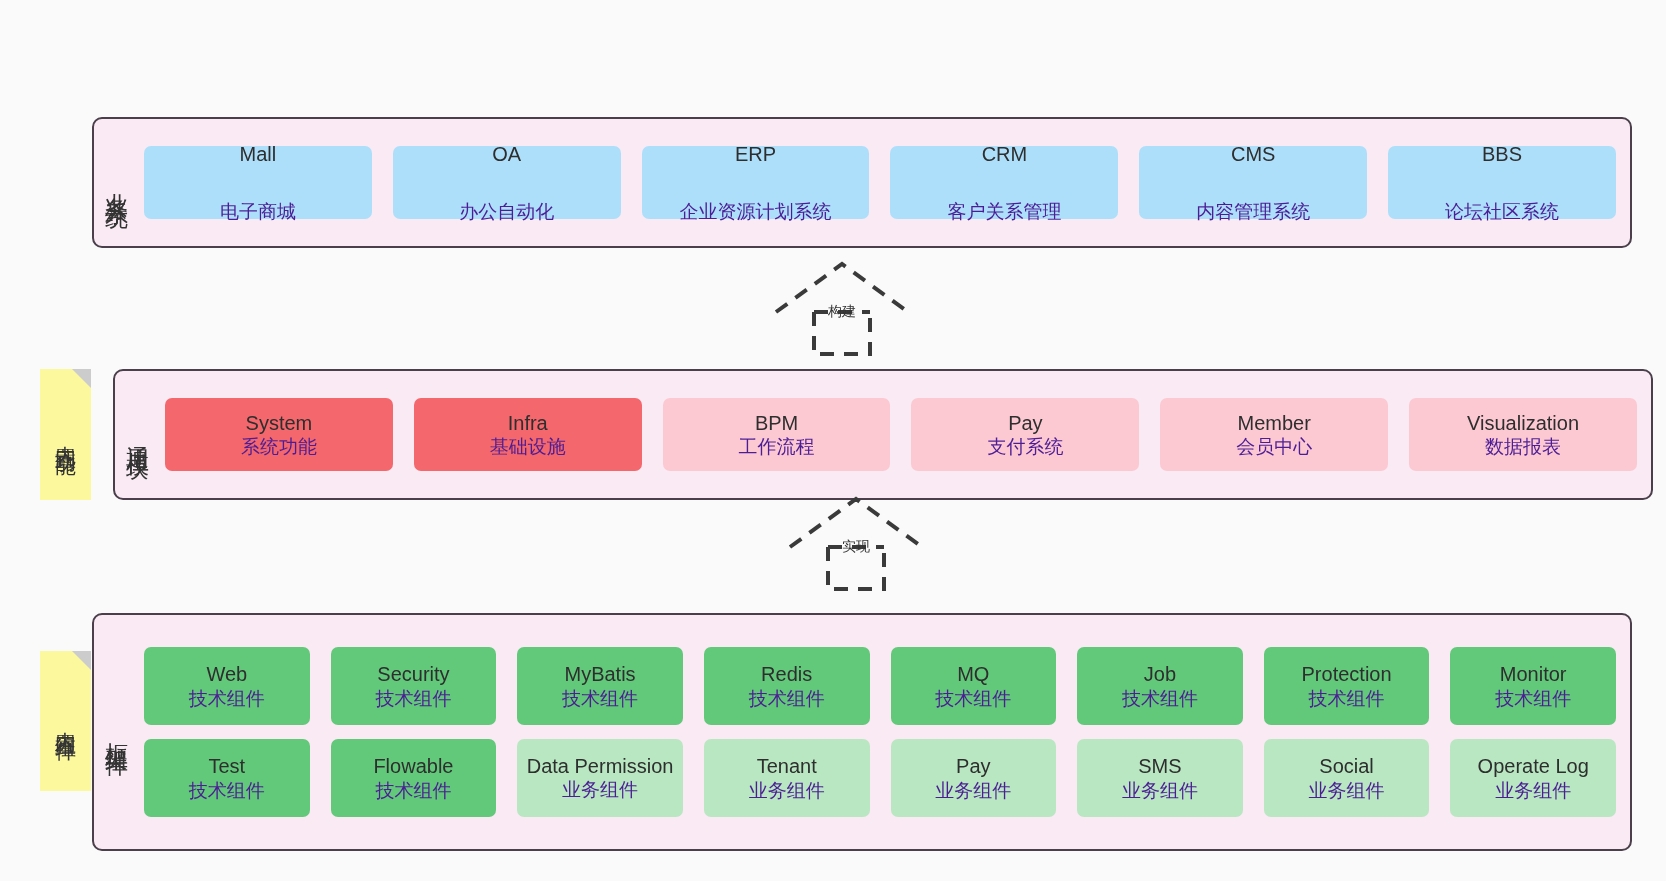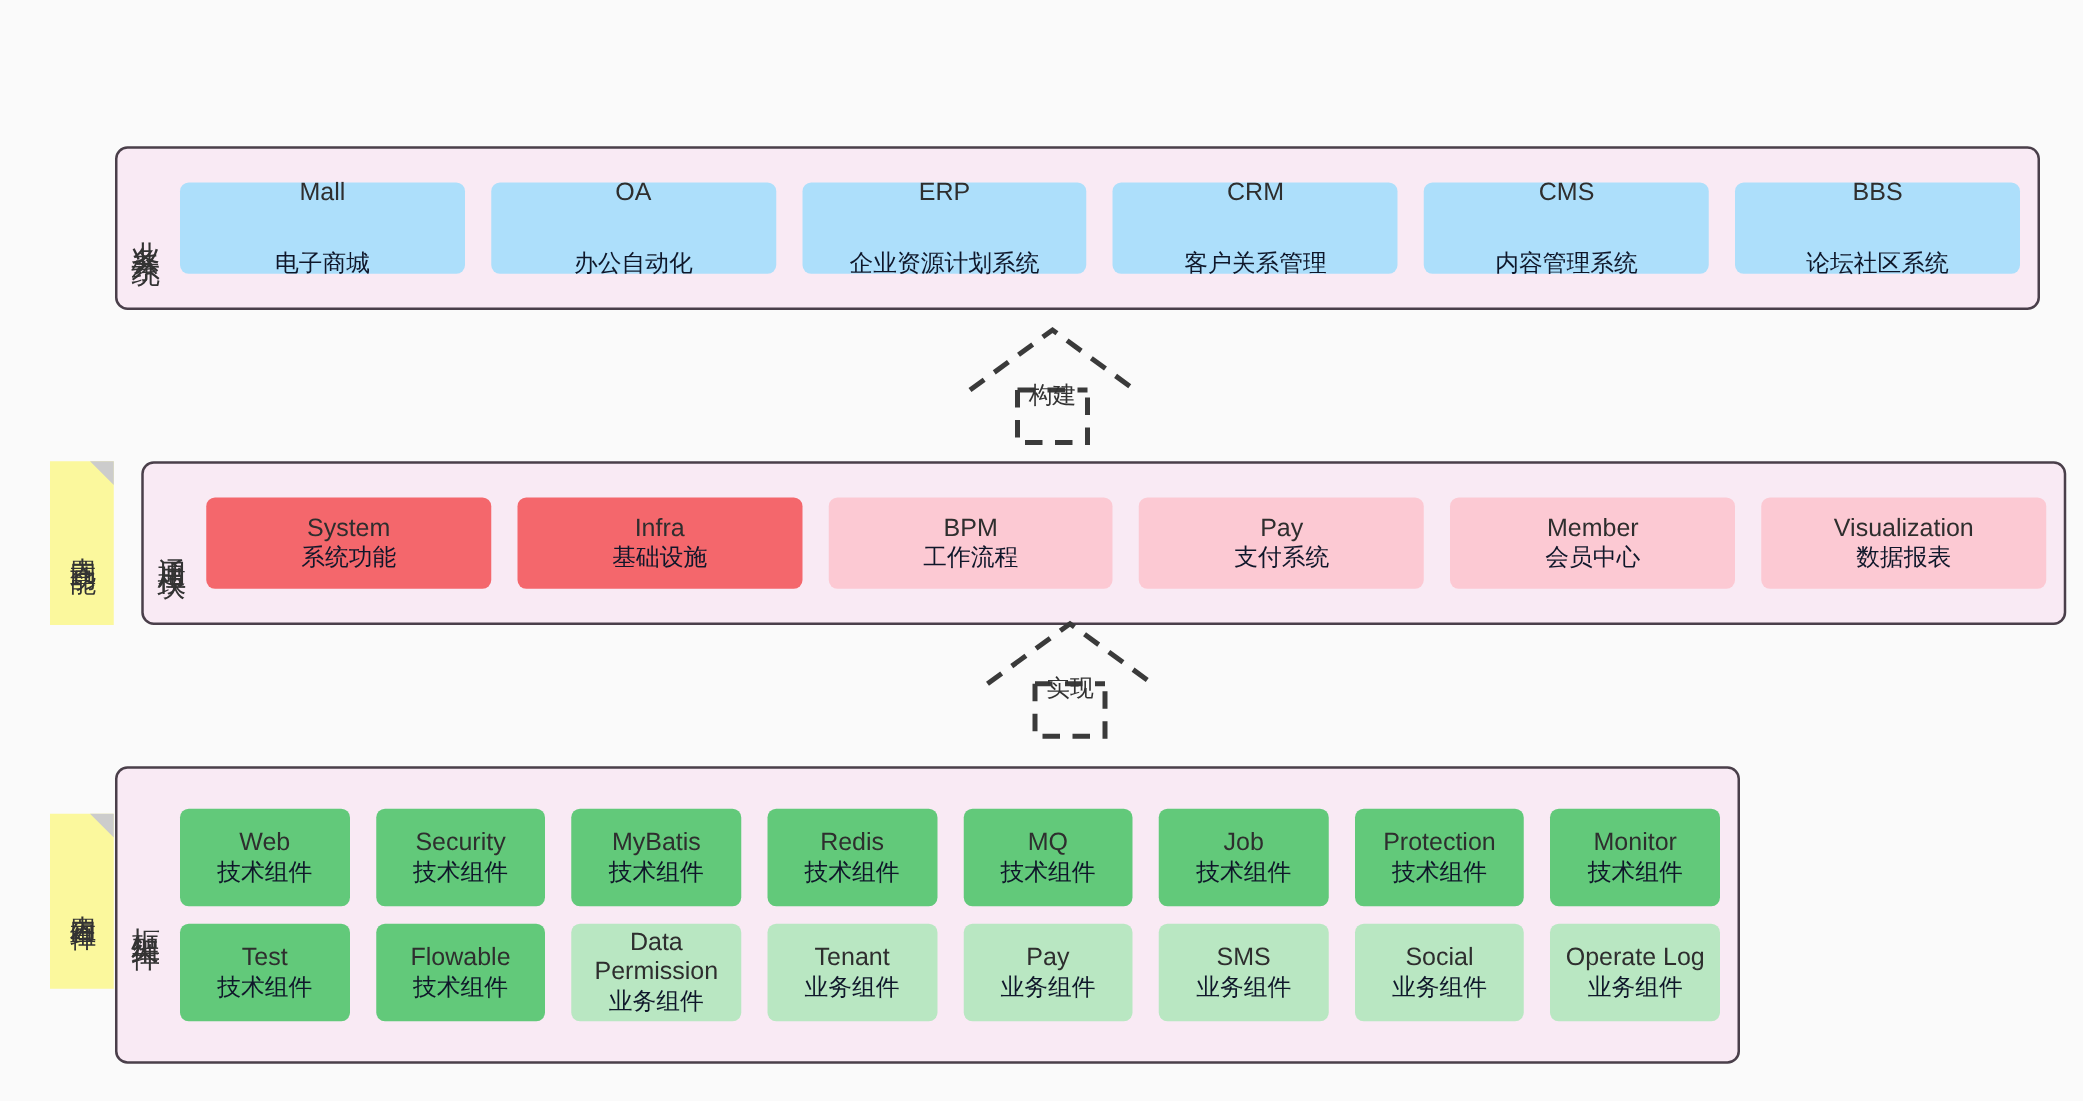--- a/index.html
+++ b/index.html
@@ -79,38 +79,38 @@
     text-align: center;
     line-height: 1.22;
     padding: 4px 6px;
   }
   .node .en {
     font-size: 20px;
     color: #2e2e2e;
   }
   .node .cn {
     font-size: 19px;
-    color: #0f172a;
+    color: #4c1d95;
   }
   .node.three .en { line-height: 1.18; }
 
   .blue   { background: #addffb; }
   .red    { background: #f4676c; }
   .pink   { background: #fcc9d3; }
   .green  { background: #62c97a; }
   .mint   { background: #b9e7c2; }
 
   
   #layer-business { left: 92px; top: 117px; width: 1540px; height: 131px; }
   #layer-business .node { height: 73px; gap: 33px; }
 
   #layer-modules  { left: 92px; top: 369px; width: 1540px; height: 131px; margin-left: 21px; }
   #layer-modules .node { height: 73px; }
 
-  #layer-framework { left: 92px; top: 613px; width: 1300px; height: 238px; }
+  #layer-framework { left: 92px; top: 613px; width: 1540px; height: 238px; }
   #layer-framework .node { height: 78px; }
 
   
   .sticky {
     position: absolute;
     width: 51px;
     background: #fbf89d;
     box-sizing: border-box;
     display: flex;
     align-items: center;
@@ -142,21 +142,21 @@
     position: absolute;
     width: 160px;
     height: 100px;
   }
   .connector svg { display: block; overflow: visible; }
   .connector .conn-label {
     position: absolute;
     left: 50%;
     top: 45px;
     transform: translateX(-50%);
-    font-size: 19px;
+    font-size: 14px;
     color: #333333;
     background: transparent;
     padding: 0 2px;
     white-space: nowrap;
   }
   #connector-build   { left: 762px; top: 258px; }
   #connector-realize { left: 776px; top: 493px; }
 </style>
 </head>
 <body>

